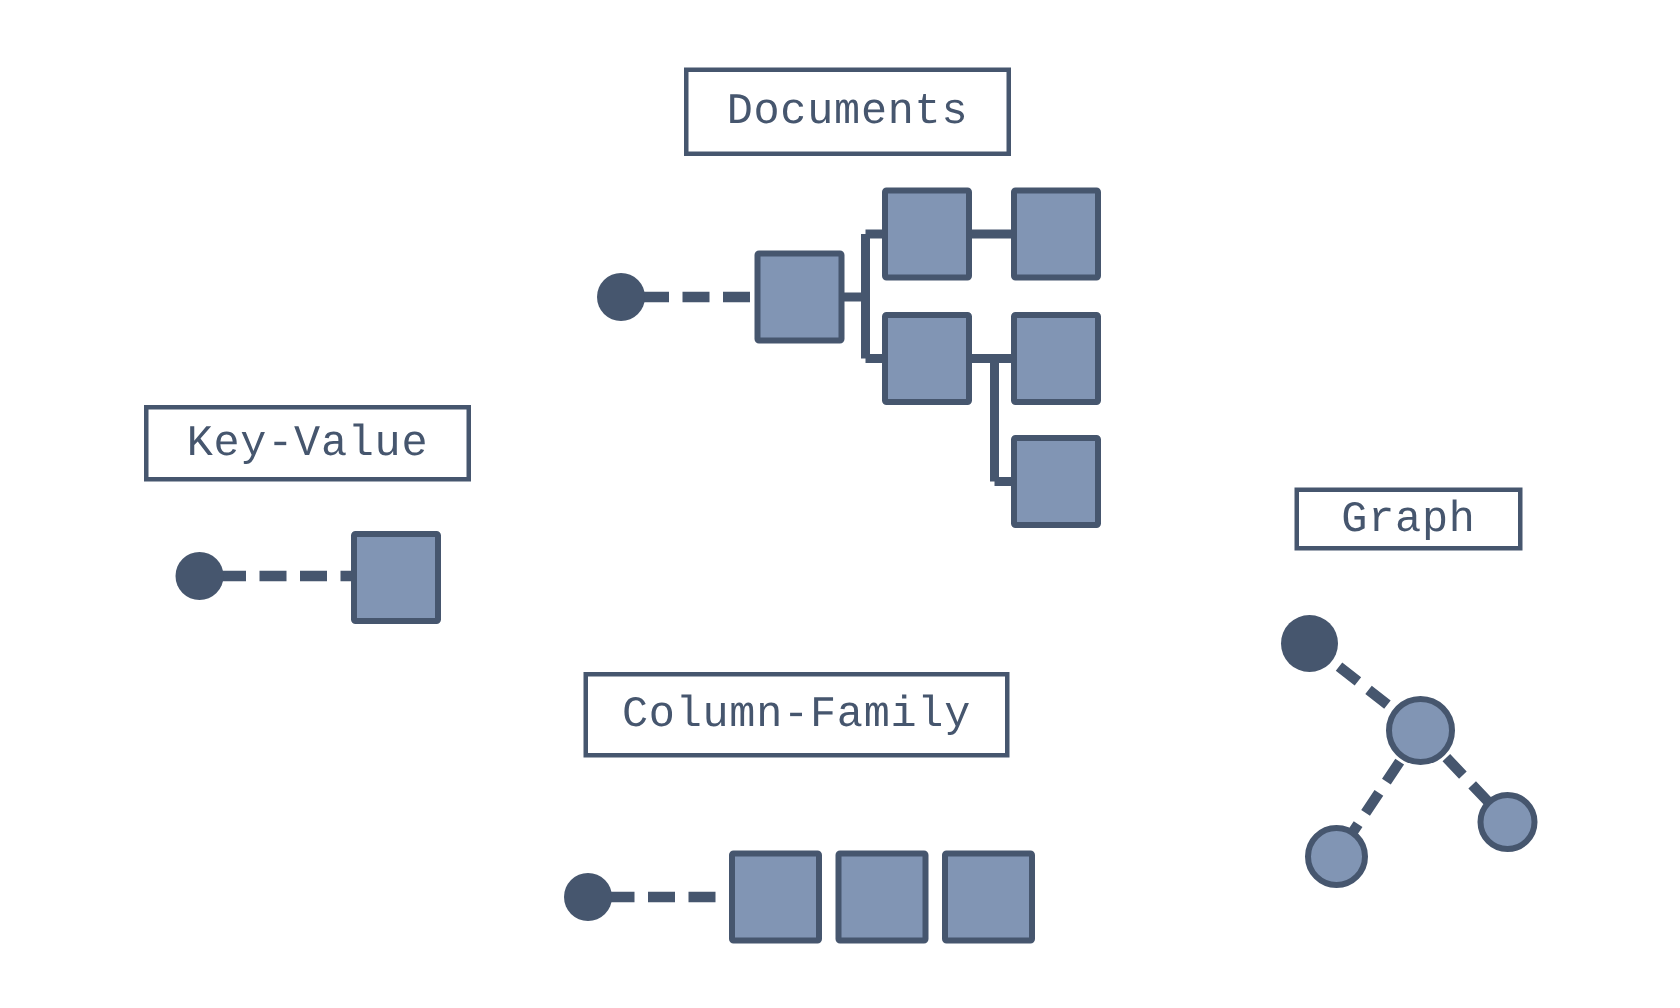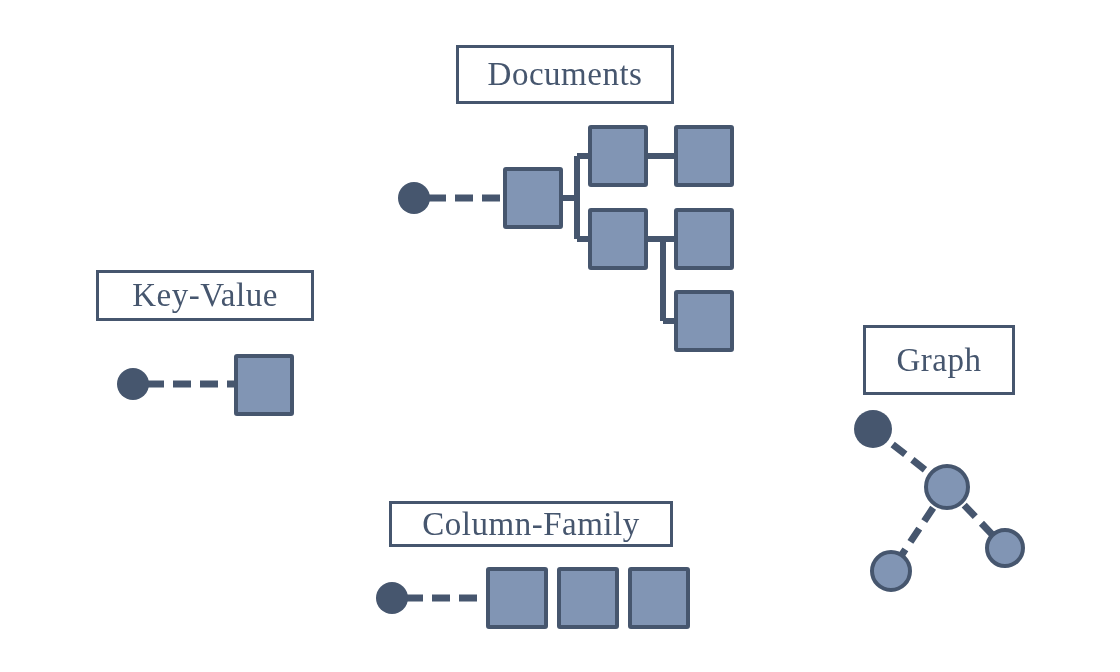--- a/index.html
+++ b/index.html
@@ -25,31 +25,31 @@
   .label-box {
     position: absolute;
     box-sizing: border-box;
     background: #ffffff;
     border: 3px solid #46566e;
     display: flex;
     align-items: center;
     justify-content: center;
   }
   .label-text {
-    font-family: Liberation Serif, serif;
-    font-size: 33px;
+    font-family: Liberation Mono, monospace;
+    font-size: 29px;
     letter-spacing: 0.5px;
     color: #46566e;
     white-space: nowrap;
     line-height: 1;
   }
   #label-documents      { left: 456px; top: 45px;  width: 218px; height: 59px; }
   #label-key-value      { left: 96px;  top: 270px; width: 218px; height: 51px; }
-  #label-column-family  { left: 389px; top: 501px; width: 284px; height: 46px; }
-  #label-graph          { left: 863px; top: 325px; width: 152px; height: 70px; }
+  #label-column-family  { left: 389px; top: 448px; width: 284px; height: 57px; }
+  #label-graph          { left: 863px; top: 325px; width: 152px; height: 42px; }
 </style>
 </head>
 <body>
 
 <svg id="canvas" viewBox="0 0 1120 672" xmlns="http://www.w3.org/2000/svg">
 
   <g>
 
     <line x1="428" y1="198" x2="512" y2="198" stroke="#46566e" stroke-width="7" stroke-dasharray="18 9"></line>
 

